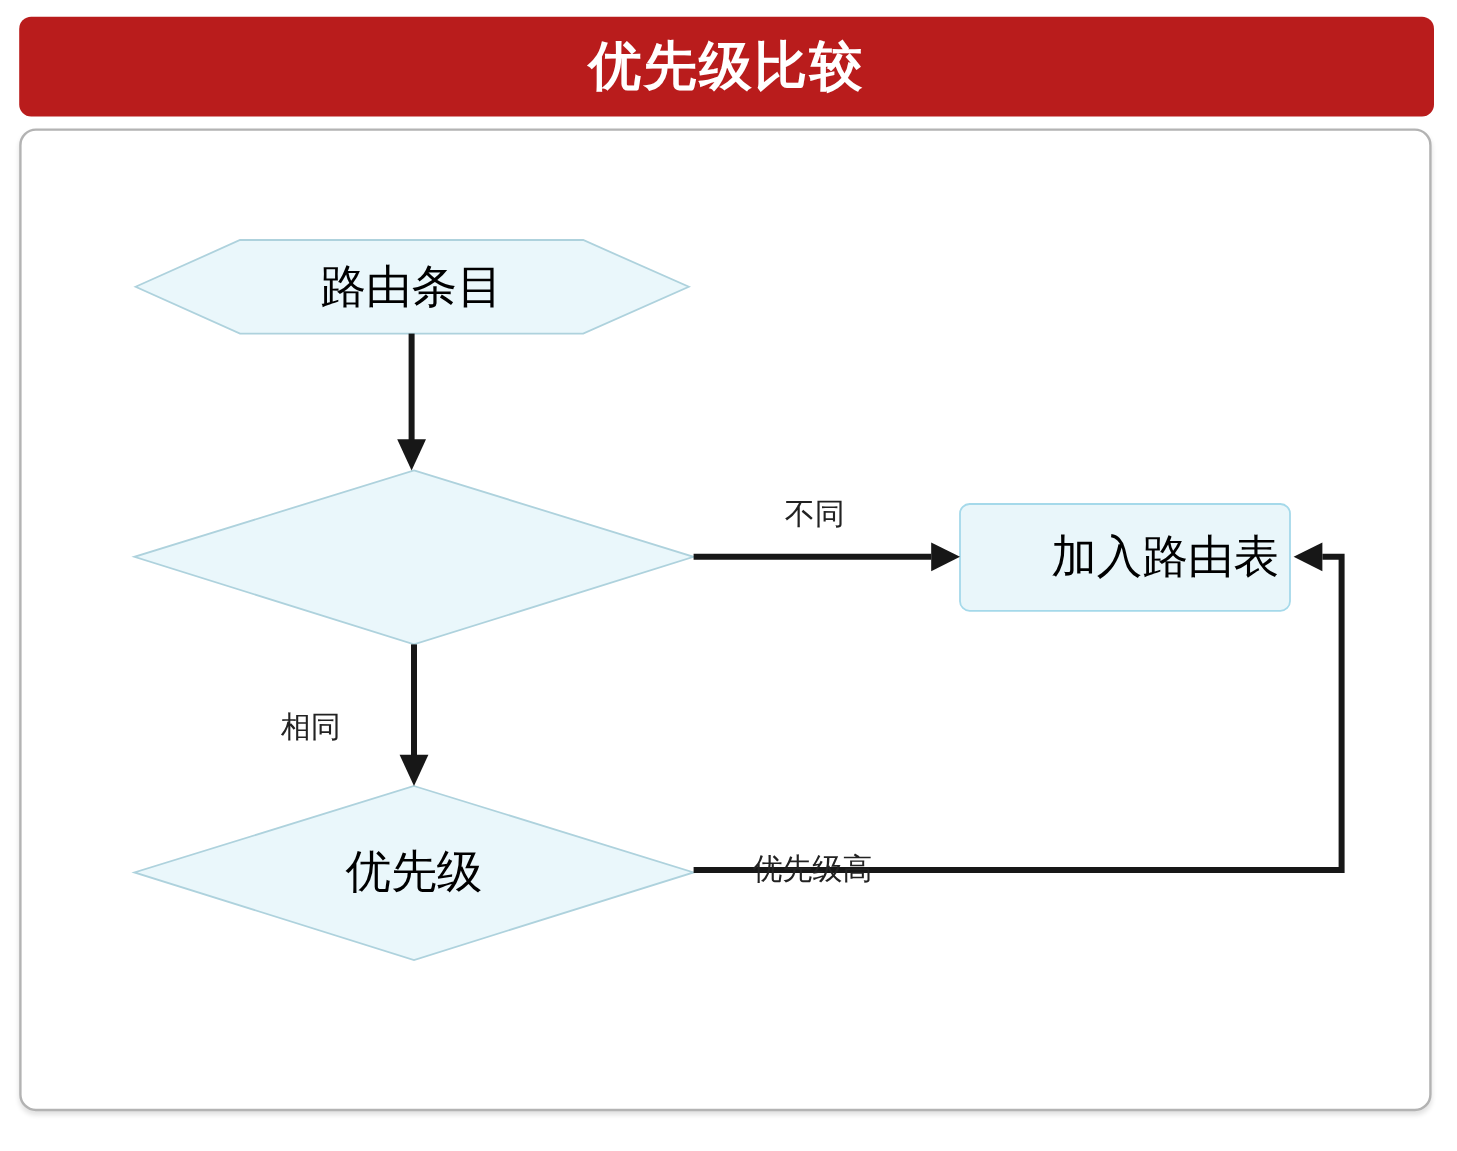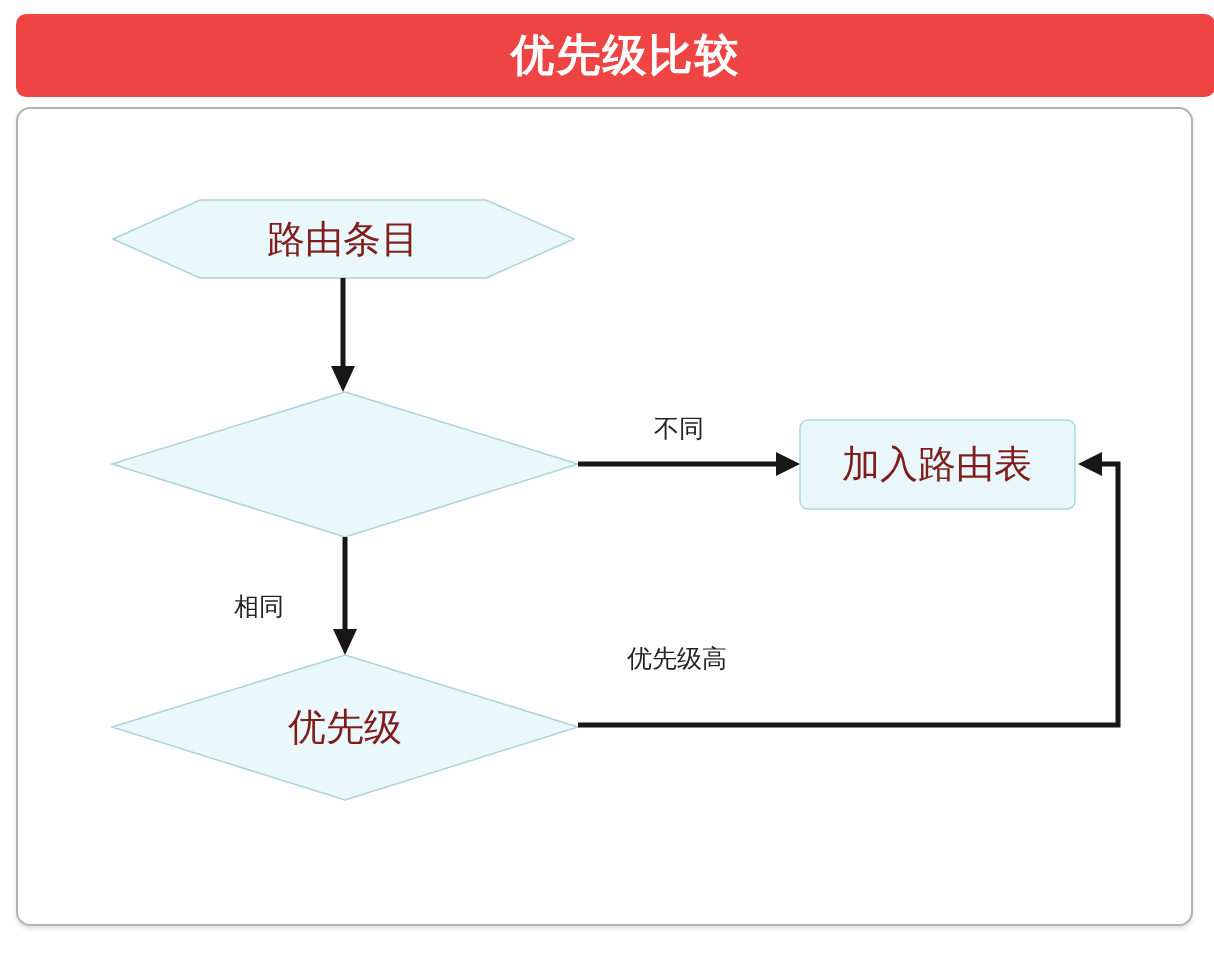--- a/index.html
+++ b/index.html
@@ -14,26 +14,25 @@
     height: 959px;
     background: #ffffff;
     overflow: hidden;
   }
   .title-bar {
     position: absolute;
     left: 16px;
     top: 14px;
     width: 1179px;
     height: 83px;
-    background: #ef4444;
+    background: #b91c1c;
     border-radius: 10px;
     display: flex;
     align-items: center;
     justify-content: center;
-    padding-left: 20px;
   }
   .title-text {
     color: #ffffff;
     font-size: 44px;
     font-weight: bold;
     letter-spacing: 2px;
   }
   .panel {
     position: absolute;
     left: 16px;
@@ -70,21 +69,21 @@
     stroke-width: 5;
   }
   .arrowhead {
     fill: #171717;
     stroke: none;
   }
   .label {
     position: absolute;
     transform: translate(-50%, -50%);
     white-space: nowrap;
-    color: #7f1d1d;
+    color: #000000;
   }
   .node-label { font-size: 38px; }
   .edge-label { font-size: 25px; color: #222222; }
 </style>
 </head>
 <body>
 
 <div class="stage">
 
   <div class="title-bar">
@@ -107,20 +106,20 @@
     <polygon class="arrowhead" points="776,452 776,476 800,464"></polygon>
 
     <path class="edge" d="M345,537 V631"></path>
     <polygon class="arrowhead" points="333,629 357,629 345,655"></polygon>
 
     <path class="edge" d="M578,725 H1118 V464 H1102"></path>
     <polygon class="arrowhead" points="1102,452 1102,476 1078,464"></polygon>
   </svg>
 
   <div class="label node-label" style="left:343px; top:239px;">路由条目</div>
-  <div class="label node-label" style="left:937px; top:464px;">加入路由表</div>
+  <div class="label node-label" style="left:971px; top:464px;">加入路由表</div>
   <div class="label node-label" style="left:345px; top:727px;">优先级</div>
 
   <div class="label edge-label" style="left:679px; top:428px;">不同</div>
   <div class="label edge-label" style="left:259px; top:606px;">相同</div>
-  <div class="label edge-label" style="left:677px; top:658px;">优先级高</div>
+  <div class="label edge-label" style="left:677px; top:724px;">优先级高</div>
 
 </div>
 
 </body></html>

